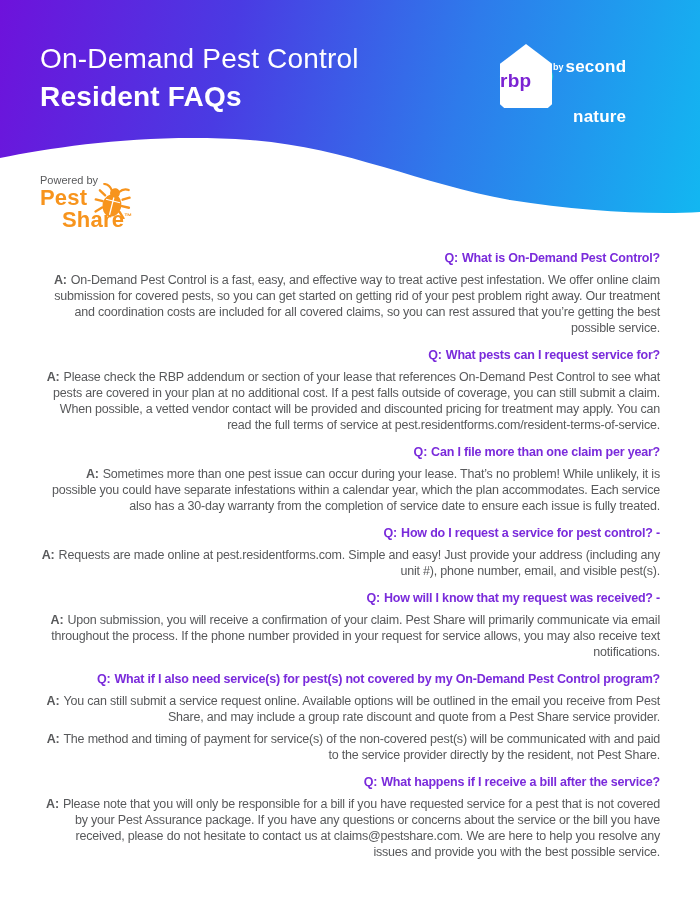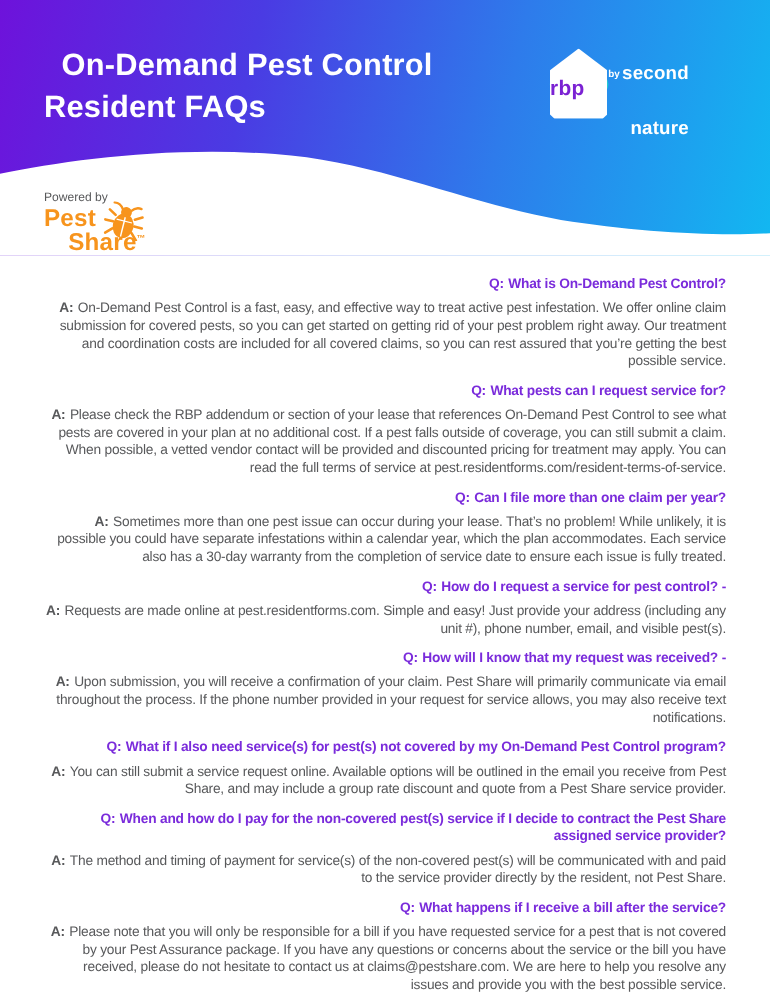--- a/index.html
+++ b/index.html
@@ -15,21 +15,21 @@
   .header {
     position: relative;
     height: 232px;
     background: linear-gradient(103deg, #6E12DB 0%, #4A3BE3 32%, #2E7BEB 64%, #12B8F1 100%);
   }
   .header .wave {
     position: absolute; left: 0; bottom: 0;
     width: 700px; height: 110px; display: block;
   }
   .title-block { position: absolute; left: 40px; top: 40px; color: #ffffff; }
-  .title-line1 { font-size: 28px; font-weight: 700; letter-spacing: 0.2px; line-height: 38px; margin-left: 16px; }
+  .title-line1 { font-size: 28px; font-weight: 400; letter-spacing: 0.2px; line-height: 38px; }
   .title-line2 { font-size: 28px; font-weight: 800; letter-spacing: 0.2px; line-height: 38px; }
 
   
   .brand-cluster { position: absolute; left: 499px; top: 44px; display: flex; }
   .rbp-badge { position: relative; width: 54px; height: 65px; }
   .rbp-diamond {
     position: absolute; left: 6px; top: 11px; width: 43px; height: 43px;
     background: linear-gradient(135deg, #2BDCC2 0%, #19B4E8 100%);
     border-radius: 9px; transform: rotate(45deg);
   }
@@ -154,21 +154,20 @@
       <p class="q"><span class="qp">Q:</span><span>How will I know that my request was received? -</span></p>
       <p class="a"><span class="ap">A:</span><span>Upon submission, you will receive a confirmation of your claim. Pest Share will primarily communicate via email throughout the process. If the phone number provided in your request for service allows, you may also receive text notifications.</span></p>
     </div>
 
     <div class="faq">
       <p class="q"><span class="qp">Q:</span><span>What if I also need service(s) for pest(s) not covered by my On-Demand Pest Control program?</span></p>
       <p class="a"><span class="ap">A:</span><span>You can still submit a service request online. Available options will be outlined in the email you receive from Pest Share, and may include a group rate discount and quote from a Pest Share service provider.</span></p>
     </div>
 
     <div class="faq">
-      <p class="q"><span class="qp">Q:</span><span>When and how do I pay for the non-covered pest(s) service if I decide to contract the Pest Share assigned service provider?</span></p>
       <p class="a"><span class="ap">A:</span><span>The method and timing of payment for service(s) of the non-covered pest(s) will be communicated with and paid to the service provider directly by the resident, not Pest Share.</span></p>
     </div>
 
     <div class="faq">
       <p class="q"><span class="qp">Q:</span><span>What happens if I receive a bill after the service?</span></p>
       <p class="a"><span class="ap">A:</span><span>Please note that you will only be responsible for a bill if you have requested service for a pest that is not covered by your Pest Assurance package. If you have any questions or concerns about the service or the bill you have received, please do not hesitate to contact us at claims@pestshare.com. We are here to help you resolve any issues and provide you with the best possible service.</span></p>
     </div>
 
   </div>
 </div>

